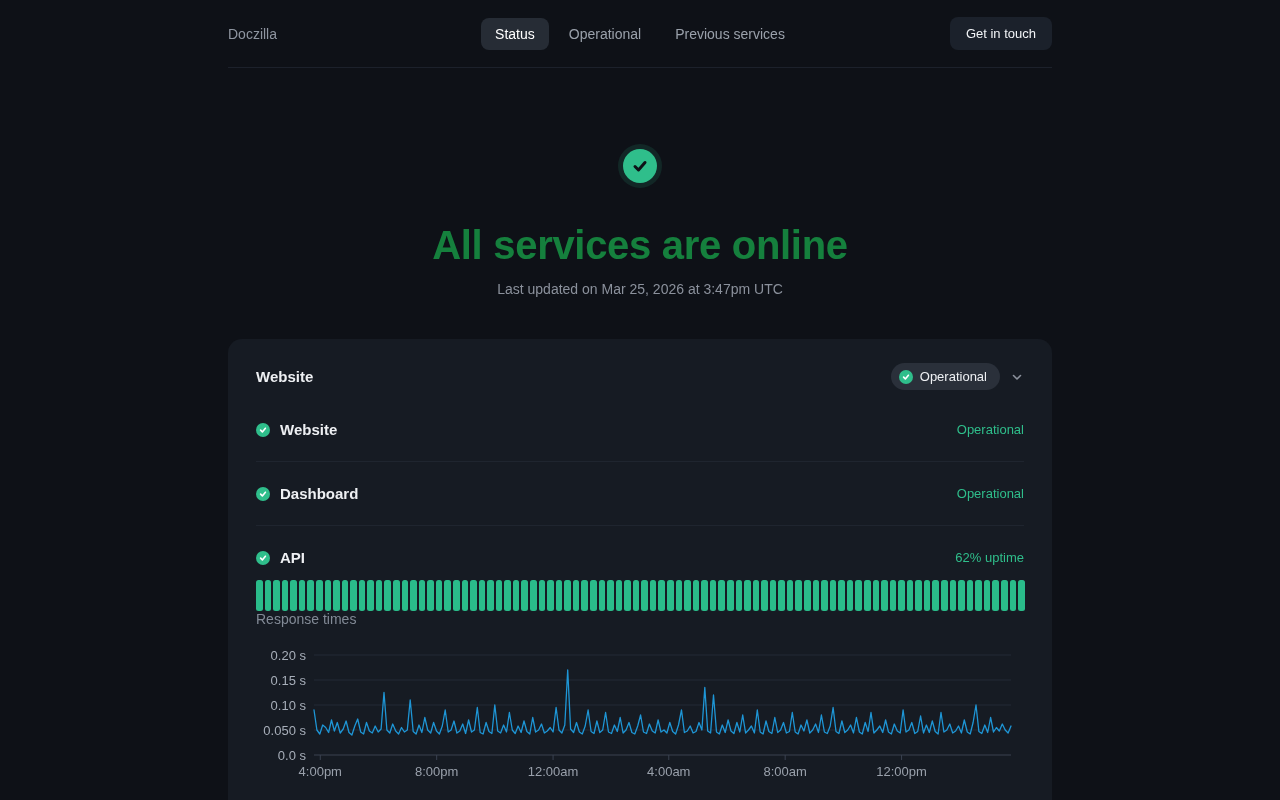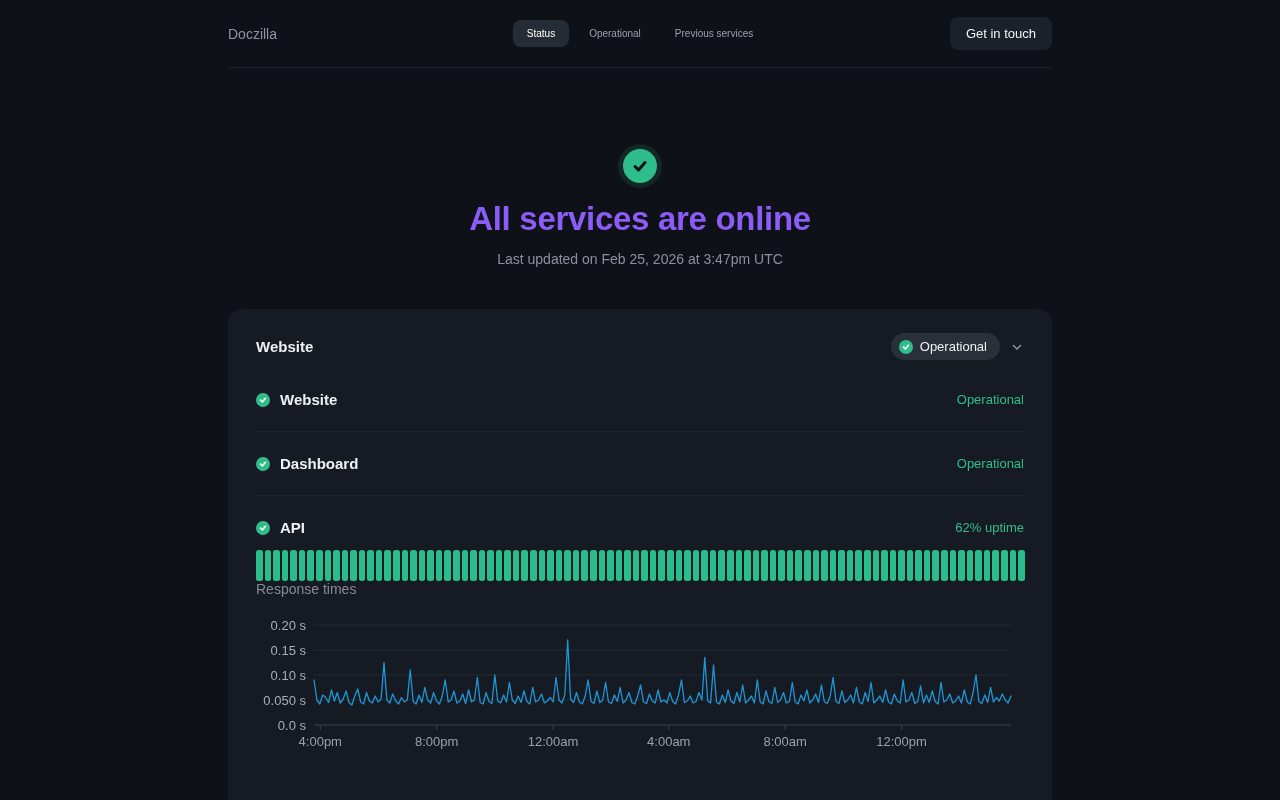--- a/index.html
+++ b/index.html
@@ -15,21 +15,21 @@
   .topnav {
     display: grid;
     grid-template-columns: 1fr auto 1fr;
     align-items: center;
     height: 68px;
     border-bottom: 1px solid #1c212b;
   }
   .brand { font-size: 14px; color: #8e95a0; cursor: pointer; }
   .nav-center { display: flex; align-items: center; gap: 6px; justify-self: center; }
   .nav-item {
-    font-size: 10px;
+    font-size: 14px;
     color: #9aa1ab;
     padding: 8px 14px;
     border-radius: 8px;
     cursor: pointer;
     white-space: nowrap;
   }
   .nav-item.active { background: #262c35; color: #ffffff; }
   .cta-btn {
     justify-self: end;
     background: #1b212b;
@@ -46,25 +46,25 @@
   .hero { text-align: center; margin-top: 81px; }
   .hero-icon {
     width: 34px; height: 34px;
     background: #2fbe8b;
     border-radius: 50%;
     margin: 0 auto;
     display: flex; align-items: center; justify-content: center;
     box-shadow: 0 0 0 5px rgba(47,190,139,0.13);
   }
   .hero-title {
-    margin-top: 17px;
-    font-size: 33px;
+    margin-top: 40px;
+    font-size: 40px;
     font-weight: 700;
     letter-spacing: -0.3px;
-    color: #8b5cf6;
+    color: #15803d;
   }
   .hero-updated { margin-top: 13px; font-size: 14px; color: #8b919c; }
 
   
   .card {
     margin-top: 42px;
     background: #161b23;
     border-radius: 14px;
     padding: 24px 28px 30px 28px;
     height: 560px;
@@ -124,21 +124,21 @@
     <button class="cta-btn">Get in touch</button>
   </header>
 
   <section class="hero">
     <div class="hero-icon">
       <svg width="18" height="18" viewBox="0 0 18 18">
           <path d="M4 9.5 L7.5 13 L14 5.5" fill="none" stroke="#0e1117" stroke-width="3" stroke-linecap="round" stroke-linejoin="round"></path>
         </svg>
     </div>
     <h1 class="hero-title">All services are online</h1>
-    <div class="hero-updated">Last updated on Feb 25, 2026 at 3:47pm UTC</div>
+    <div class="hero-updated">Last updated on Mar 25, 2026 at 3:47pm UTC</div>
   </section>
 
   <section class="card">
 
     <div class="card-header">
       <div class="card-title">Website</div>
       <div class="card-header-right">
         <div class="badge">
           <span class="check-dot">
             <svg width="8" height="8" viewBox="0 0 10 10">

